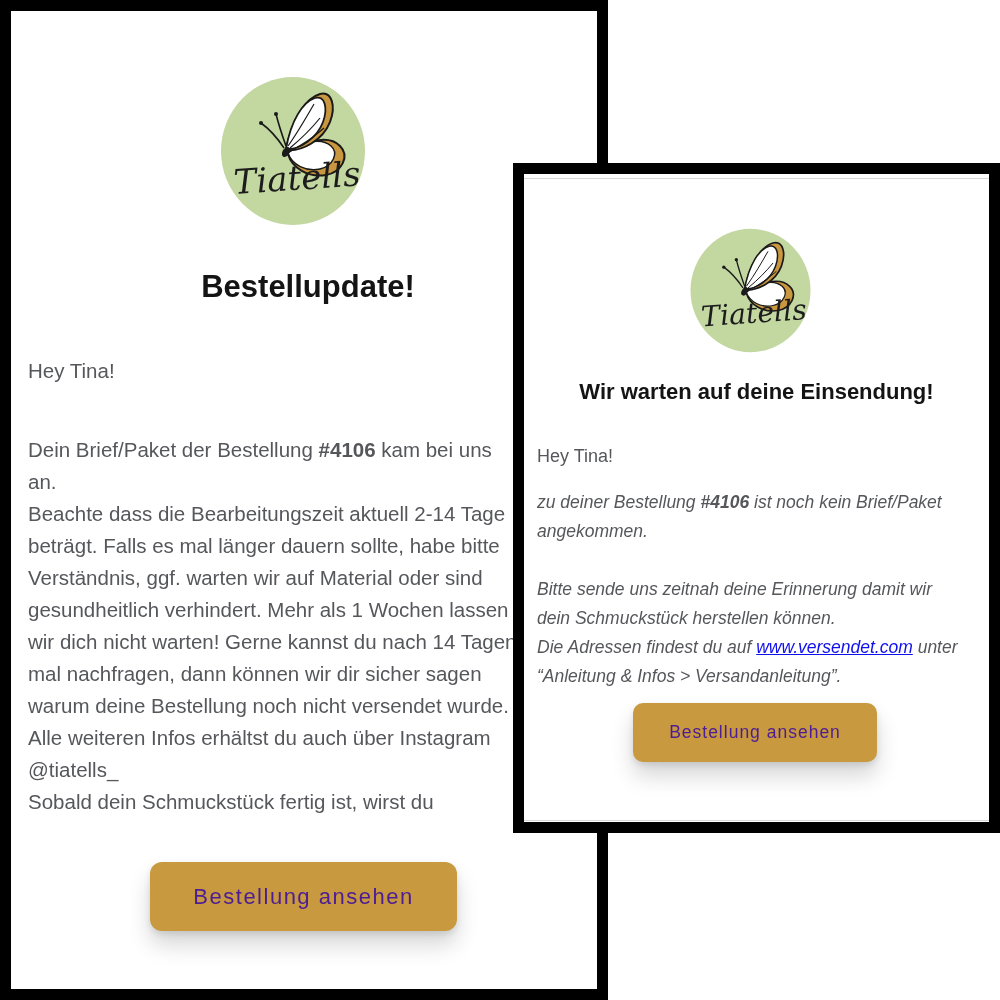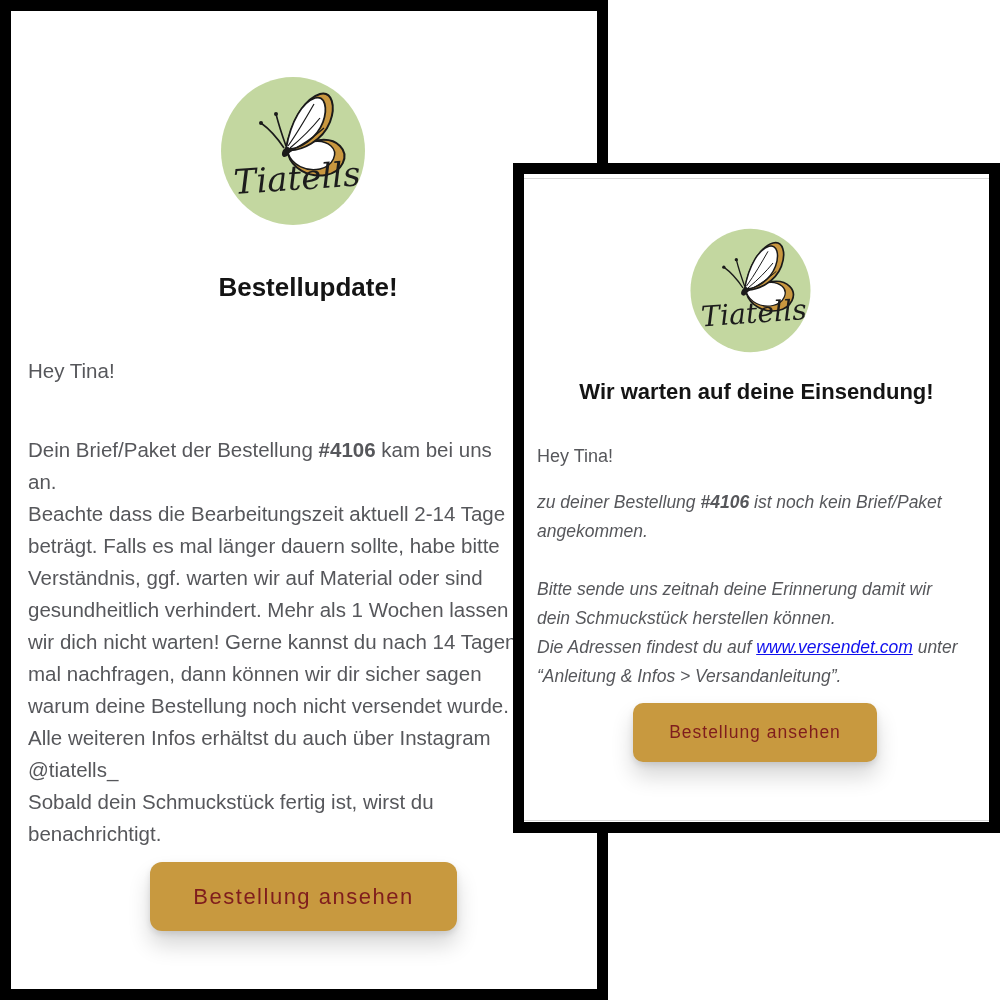--- a/index.html
+++ b/index.html
@@ -16,37 +16,37 @@
 
   .logo{position:absolute;}
   #card-update .logo{left:207px;top:64px;width:150px;height:152px;}
   #card-reminder .logo{left:163px;top:54px;width:127px;height:125px;}
   .logo svg{width:100%;height:100%;display:block;}
 
   .email-title{
     position:absolute;left:0;right:0;text-align:center;
     color:#141414;font-weight:bold;white-space:nowrap;
   }
-  #card-update .email-title{top:258px;font-size:26px;line-height:36px;padding-left:8px;}
+  #card-update .email-title{top:258px;font-size:31px;line-height:36px;padding-left:8px;}
   #card-reminder .email-title{top:202px;font-size:22px;line-height:32px;}
 
   .greeting{position:absolute;color:#56575B;}
   #card-update .greeting{left:17px;top:347px;font-size:20.5px;line-height:26px;}
   #card-reminder .greeting{left:13px;top:271px;font-size:18px;line-height:22px;}
 
   .body-block{position:absolute;color:#56575B;}
   #card-update .body-block{left:17px;top:407px;font-size:20.5px;margin-top:16px;}
   #card-reminder .body-block{left:13px;top:314px;font-size:17.5px;font-style:italic;}
   .bl{height:32px;line-height:32px;white-space:nowrap;}
   .rl{height:29px;line-height:29px;white-space:nowrap;}
   .b{font-weight:bold;}
   .link{color:#1010EE;text-decoration:underline;cursor:pointer;}
 
   .gold-button{
-    position:absolute;background:#C8993F;color:#7f1d1d;
+    position:absolute;background:#C8993F;color:#4c1d95;
     display:flex;align-items:center;justify-content:center;
     box-shadow:0 14px 22px rgba(0,0,0,0.16), 0 3px 6px rgba(0,0,0,0.10);
     cursor:pointer;white-space:nowrap;
   }
   #card-update .gold-button{
     left:139px;top:851px;width:307px;height:69px;border-radius:12px;
     font-size:22px;letter-spacing:1.5px;
   }
   #card-reminder .gold-button{
     left:109px;top:529px;width:244px;height:59px;border-radius:10px;
@@ -95,21 +95,20 @@
     <div class="bl">Beachte dass die Bearbeitungszeit aktuell 2-14 Tage</div>
     <div class="bl">beträgt. Falls es mal länger dauern sollte, habe bitte</div>
     <div class="bl">Verständnis, ggf. warten wir auf Material oder sind</div>
     <div class="bl">gesundheitlich verhindert. Mehr als 1 Wochen lassen</div>
     <div class="bl">wir dich nicht warten! Gerne kannst du nach 14 Tagen</div>
     <div class="bl">mal nachfragen, dann können wir dir sicher sagen</div>
     <div class="bl">warum deine Bestellung noch nicht versendet wurde.</div>
     <div class="bl">Alle weiteren Infos erhältst du auch über Instagram</div>
     <div class="bl">@tiatells_</div>
     <div class="bl">Sobald dein Schmuckstück fertig ist, wirst du</div>
-    <div class="bl">benachrichtigt.</div>
   </div>
 
   <div class="gold-button">Bestellung ansehen</div>
 </div>
 
 <div class="card" id="card-reminder">
   <div class="hairline top"></div>
   <div class="hairline bottom"></div>
 
   <div class="logo">

